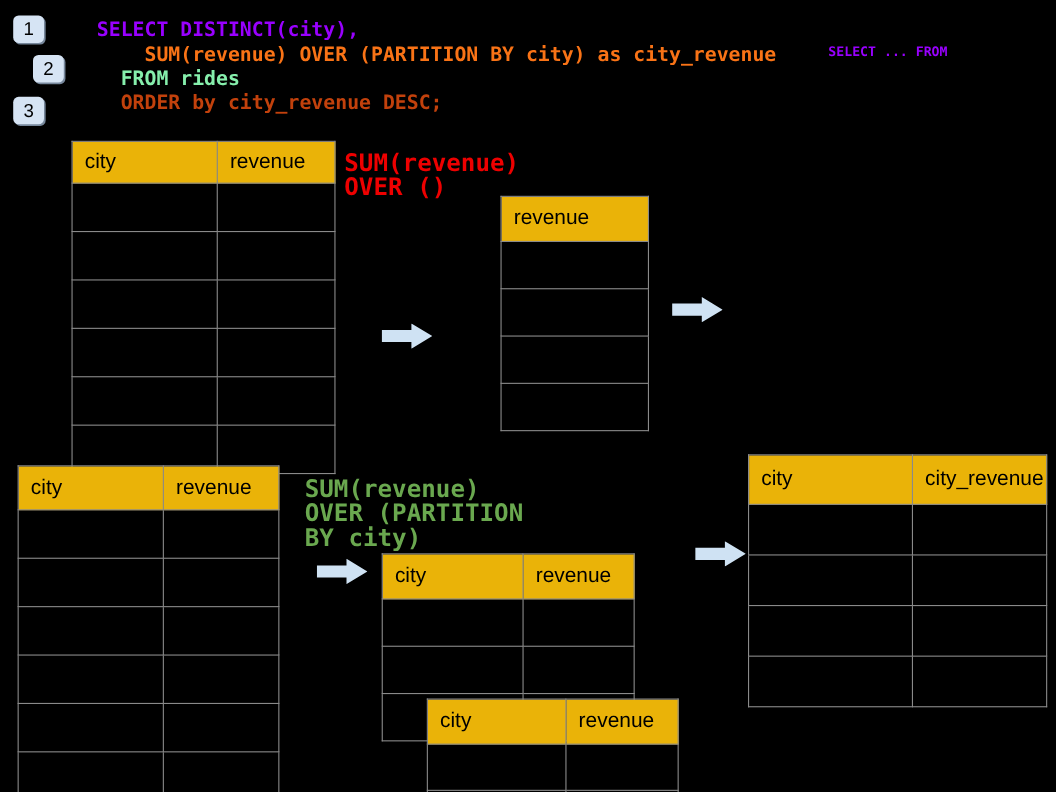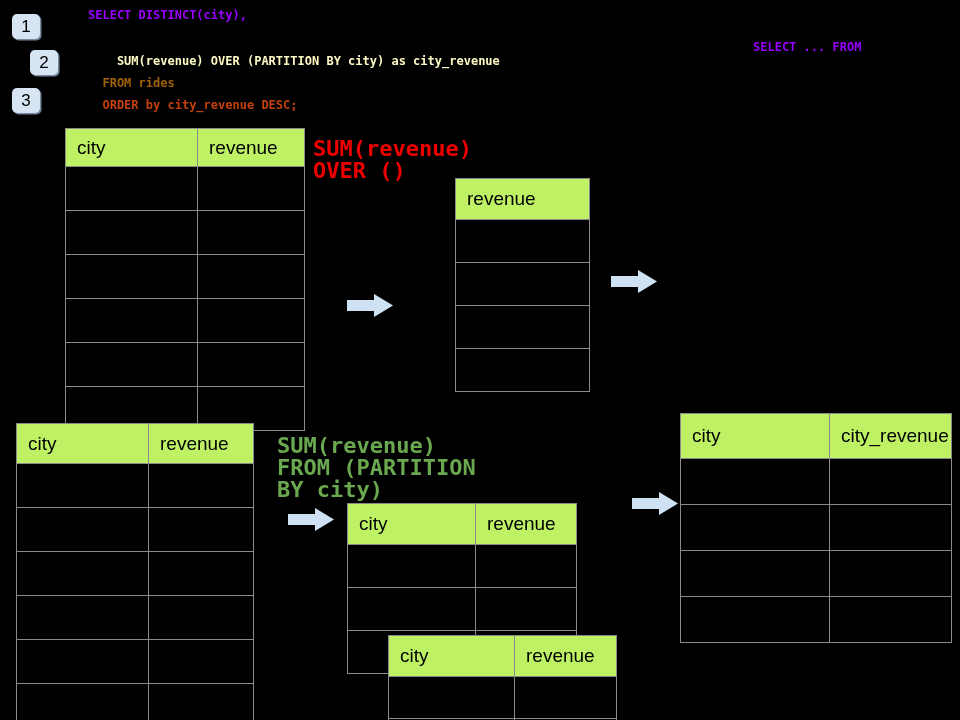--- a/index.html
+++ b/index.html
@@ -6,23 +6,23 @@
   body {
     width:960px; height:720px;
     background:#000;
     position:relative;
     overflow:hidden;
     font-family:"Liberation Sans", sans-serif;
   }
 
   
   .code {
-    position:absolute; left:88px; top:4px;
+    position:absolute; left:88px; top:17px;
     font-family:"DejaVu Sans Mono", monospace;
-    font-weight:bold; font-size:12px; line-height:22px;
+    font-weight:bold; font-size:18px; line-height:22px;
   }
   .code div { white-space:pre; }
 
   
   .side-note {
     position:absolute; left:753px; top:36px;
     font-family:"DejaVu Sans Mono", monospace;
     font-weight:bold; font-size:12px; line-height:22px;
   }
   .side-note div { white-space:pre; }
@@ -47,21 +47,21 @@
   }
   .label div { white-space:pre; }
   .label-over-all { left:313px; top:138px; }
   .label-over-partition { left:277px; top:435px; }
 
   
   .tblwrap { position:absolute; }
   .tblwrap table { border-collapse:collapse; table-layout:fixed; }
   .tblwrap th, .tblwrap td { border:1px solid #8a8a8a; }
   .tblwrap th {
-    background:#bef264; color:#000;
+    background:#eab308; color:#000;
     font-weight:normal; font-size:19px;
     font-family:"Liberation Sans", sans-serif;
     text-align:left; padding:0 0 0 11px;
   }
   .tblwrap td { background:#000; }
 
   .t1 { left:65px;  top:128px; }
   .t1 table { width:240px; }
   .t1 th { height:37px; } .t1 td { height:41px; }
   .t1 th:first-child { width:120px; }
@@ -99,36 +99,36 @@
 </style>
 </head>
 <body>
 
 <div class="badge badge1">1</div>
 <div class="badge badge2">2</div>
 <div class="badge badge3">3</div>
 
 <div class="code">
   <div style="color: rgb(153, 0, 255);">SELECT DISTINCT(city),</div>
-  <div style="color: #fef9c3; margin-top: 24px;">    SUM(revenue) OVER (PARTITION BY city) as city_revenue</div>
-  <div style="color: #a16207;">  FROM rides</div>
+  <div style="color: #f97316;">    SUM(revenue) OVER (PARTITION BY city) as city_revenue</div>
+  <div style="color: #86efac;">  FROM rides</div>
   <div style="color: #c2410c;">  ORDER by city_revenue DESC;</div>
 </div>
 
 <div class="side-note" style="color: rgb(153, 0, 255);">
   <div>SELECT ... FROM</div>
 </div>
 
 <div class="label label-over-all" style="color: rgb(238, 0, 0);">
   <div>SUM(revenue)</div>
   <div>OVER ()</div>
 </div>
 <div class="label label-over-partition" style="color: rgb(106, 168, 79);">
   <div>SUM(revenue)</div>
-  <div>FROM (PARTITION</div>
+  <div>OVER (PARTITION</div>
   <div>BY city)</div>
 </div>
 
 <div class="tblwrap t1">
     <table>
       <thead>
         <tr>
           <th>city</th>
           <th>revenue</th>
         </tr>

